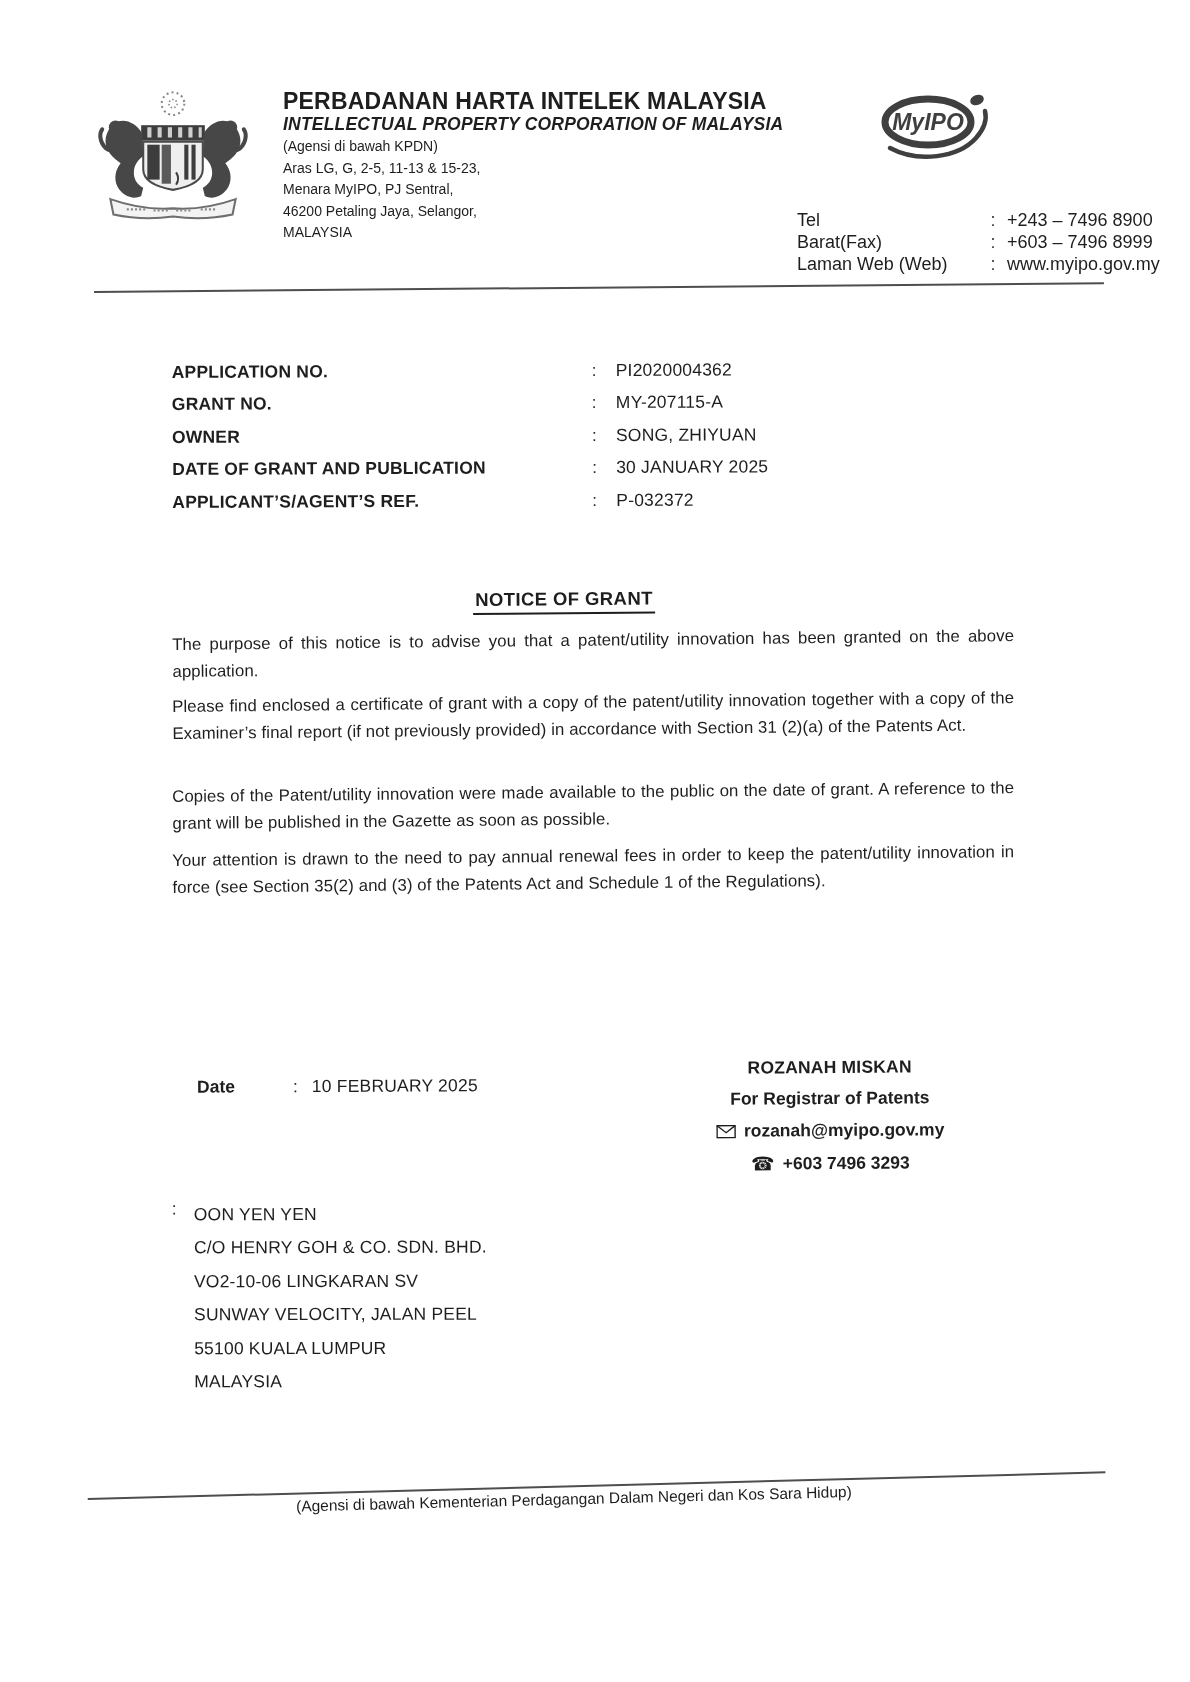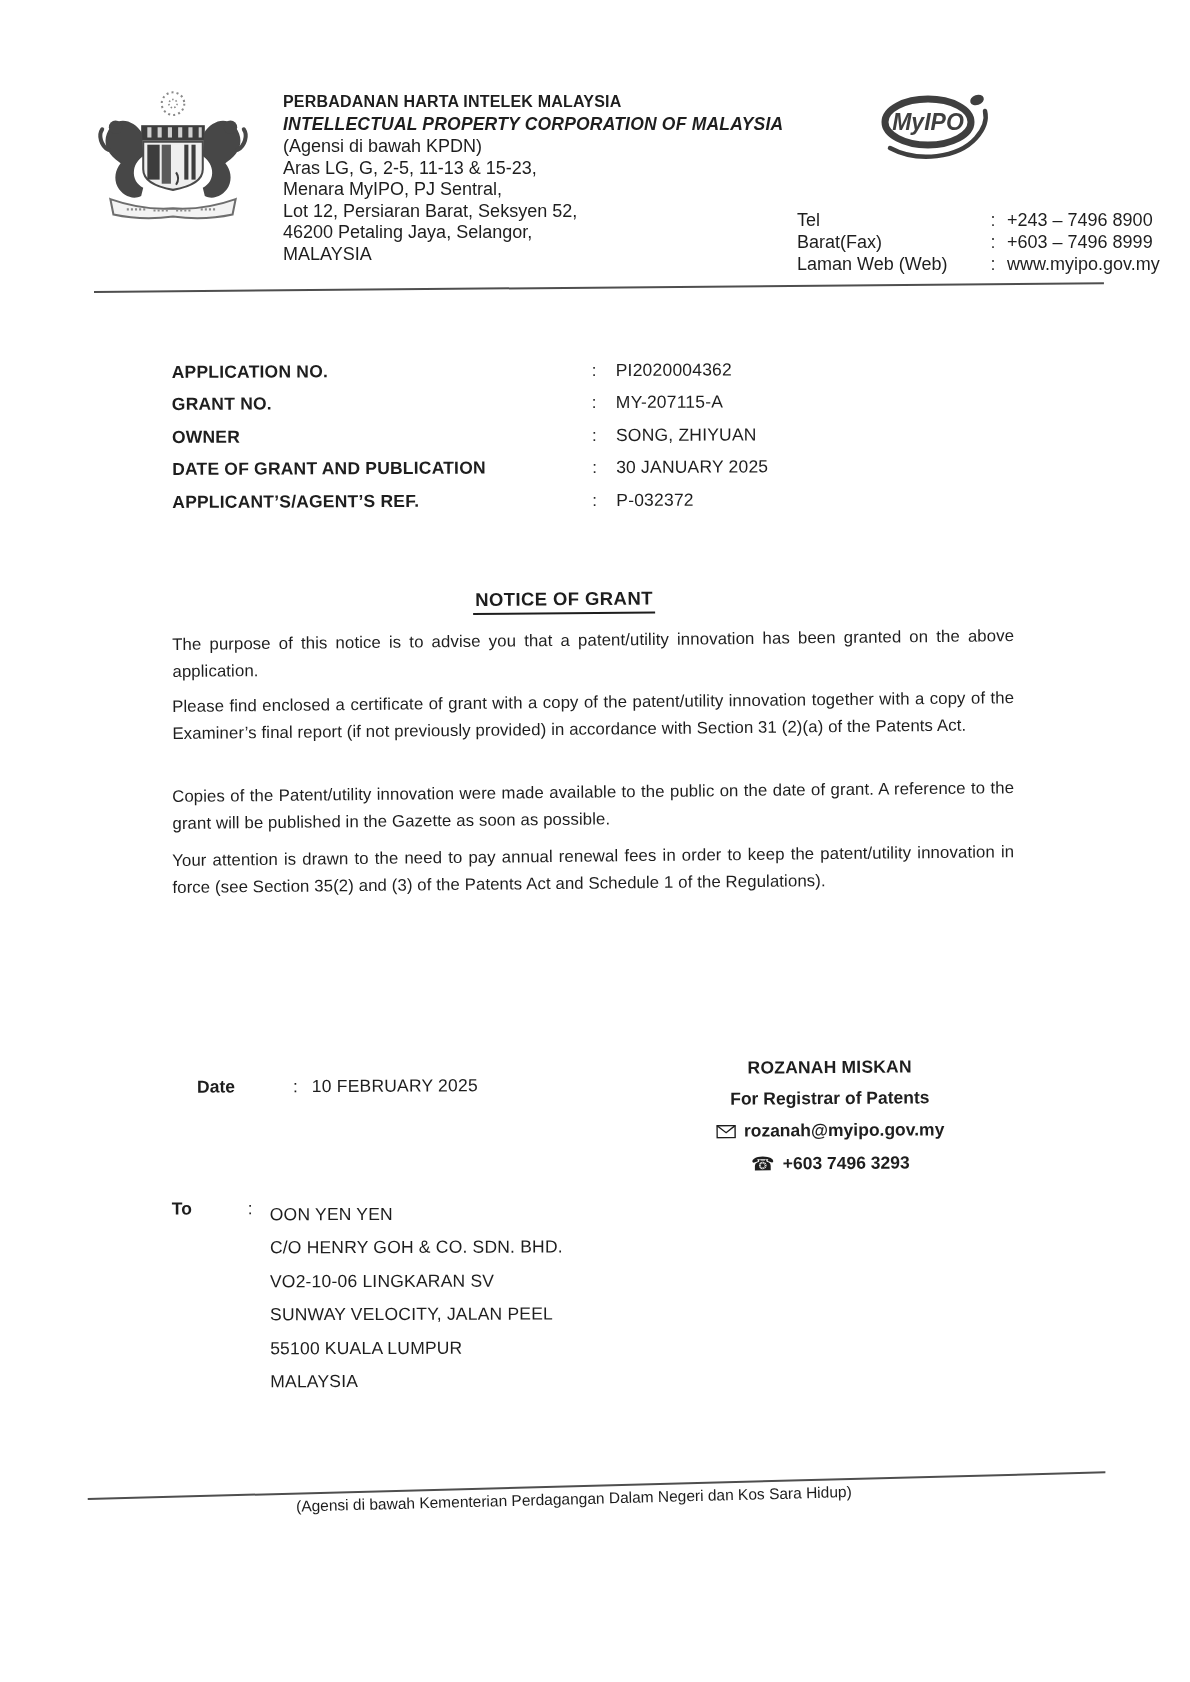--- a/index.html
+++ b/index.html
@@ -9,23 +9,23 @@
     background:#ffffff;
     font-family:"Liberation Sans","DejaVu Sans",sans-serif;
     color:#1e1e1e;
     overflow:hidden;
   }
   .abs{position:absolute;}
 
   
   .crest{left:96px;top:84px;width:154px;height:144px;}
   .orgblock{left:283px;top:90px;line-height:23px;}
-  .org-ms{font-size:16px;font-weight:bold;letter-spacing:.2px;}
+  .org-ms{font-size:23px;font-weight:bold;letter-spacing:.2px;}
   .org-en{font-size:17.5px;font-weight:bold;font-style:italic;letter-spacing:.2px;}
-  .addr{font-size:18px;line-height:21.6px;}
+  .addr{font-size:14px;line-height:21.6px;}
   .contacts{left:749px;top:209px;font-size:18px;line-height:22px;margin-left:48px;}
   .contact-row{display:grid;grid-template-columns:182px 28px auto;}
   .contact-colon{text-align:center;color:#3c3c3c;}
   .myipo-logo{left:870px;top:88px;width:128px;height:76px;}
   .hdr-rule{left:94px;top:291px;width:1010px;border-top:2.2px solid #4e4e4e;
     transform:rotate(-0.5deg);transform-origin:left center;}
 
   
   .details{left:172px;top:360px;width:880px;transform:rotate(-0.25deg);}
   .detail-row{display:grid;grid-template-columns:420px 16px auto;height:32.4px;align-items:baseline;}
@@ -109,21 +109,20 @@
       <path d="M30,122 h18 M56,123 h14 M78,123 h16 M102,122 h16" stroke="#8a8a8a" stroke-width="2" stroke-dasharray="2 2"></path>
     </svg>
   </div>
 
   <div class="abs orgblock">
     <div class="org-ms">PERBADANAN HARTA INTELEK MALAYSIA</div>
     <div class="org-en">INTELLECTUAL PROPERTY CORPORATION OF MALAYSIA</div>
     <div class="addr">(Agensi di bawah KPDN)</div>
     <div class="addr">Aras LG, G, 2-5, 11-13 &amp; 15-23,</div>
     <div class="addr">Menara MyIPO, PJ Sentral,</div>
-    <div class="addr">Lot 12, Persiaran Barat, Seksyen 52,</div>
     <div class="addr">46200 Petaling Jaya, Selangor,</div>
     <div class="addr">MALAYSIA</div>
   </div>
 
   <div class="abs contacts">
     <div class="contact-row">
       <span>Tel</span>
       <span class="contact-colon">:</span>
       <span>+243 – 7496 8900</span>
     </div>
@@ -203,21 +202,20 @@
       </span>
       <span>rozanah@myipo.gov.my</span>
     </div>
     <div class="sig-line">
       <span class="phone-glyph">☎</span>
       <span>+603 7496 3293</span>
     </div>
   </div>
 
   <div class="abs torow">
-    <span class="to-label">To</span>
     <span class="to-colon">:</span>
     <div class="to-lines">
       <div>OON YEN YEN</div>
       <div>C/O HENRY GOH &amp; CO. SDN. BHD.</div>
       <div>VO2-10-06 LINGKARAN SV</div>
       <div>SUNWAY VELOCITY, JALAN PEEL</div>
       <div>55100 KUALA LUMPUR</div>
       <div>MALAYSIA</div>
     </div>
   </div>

